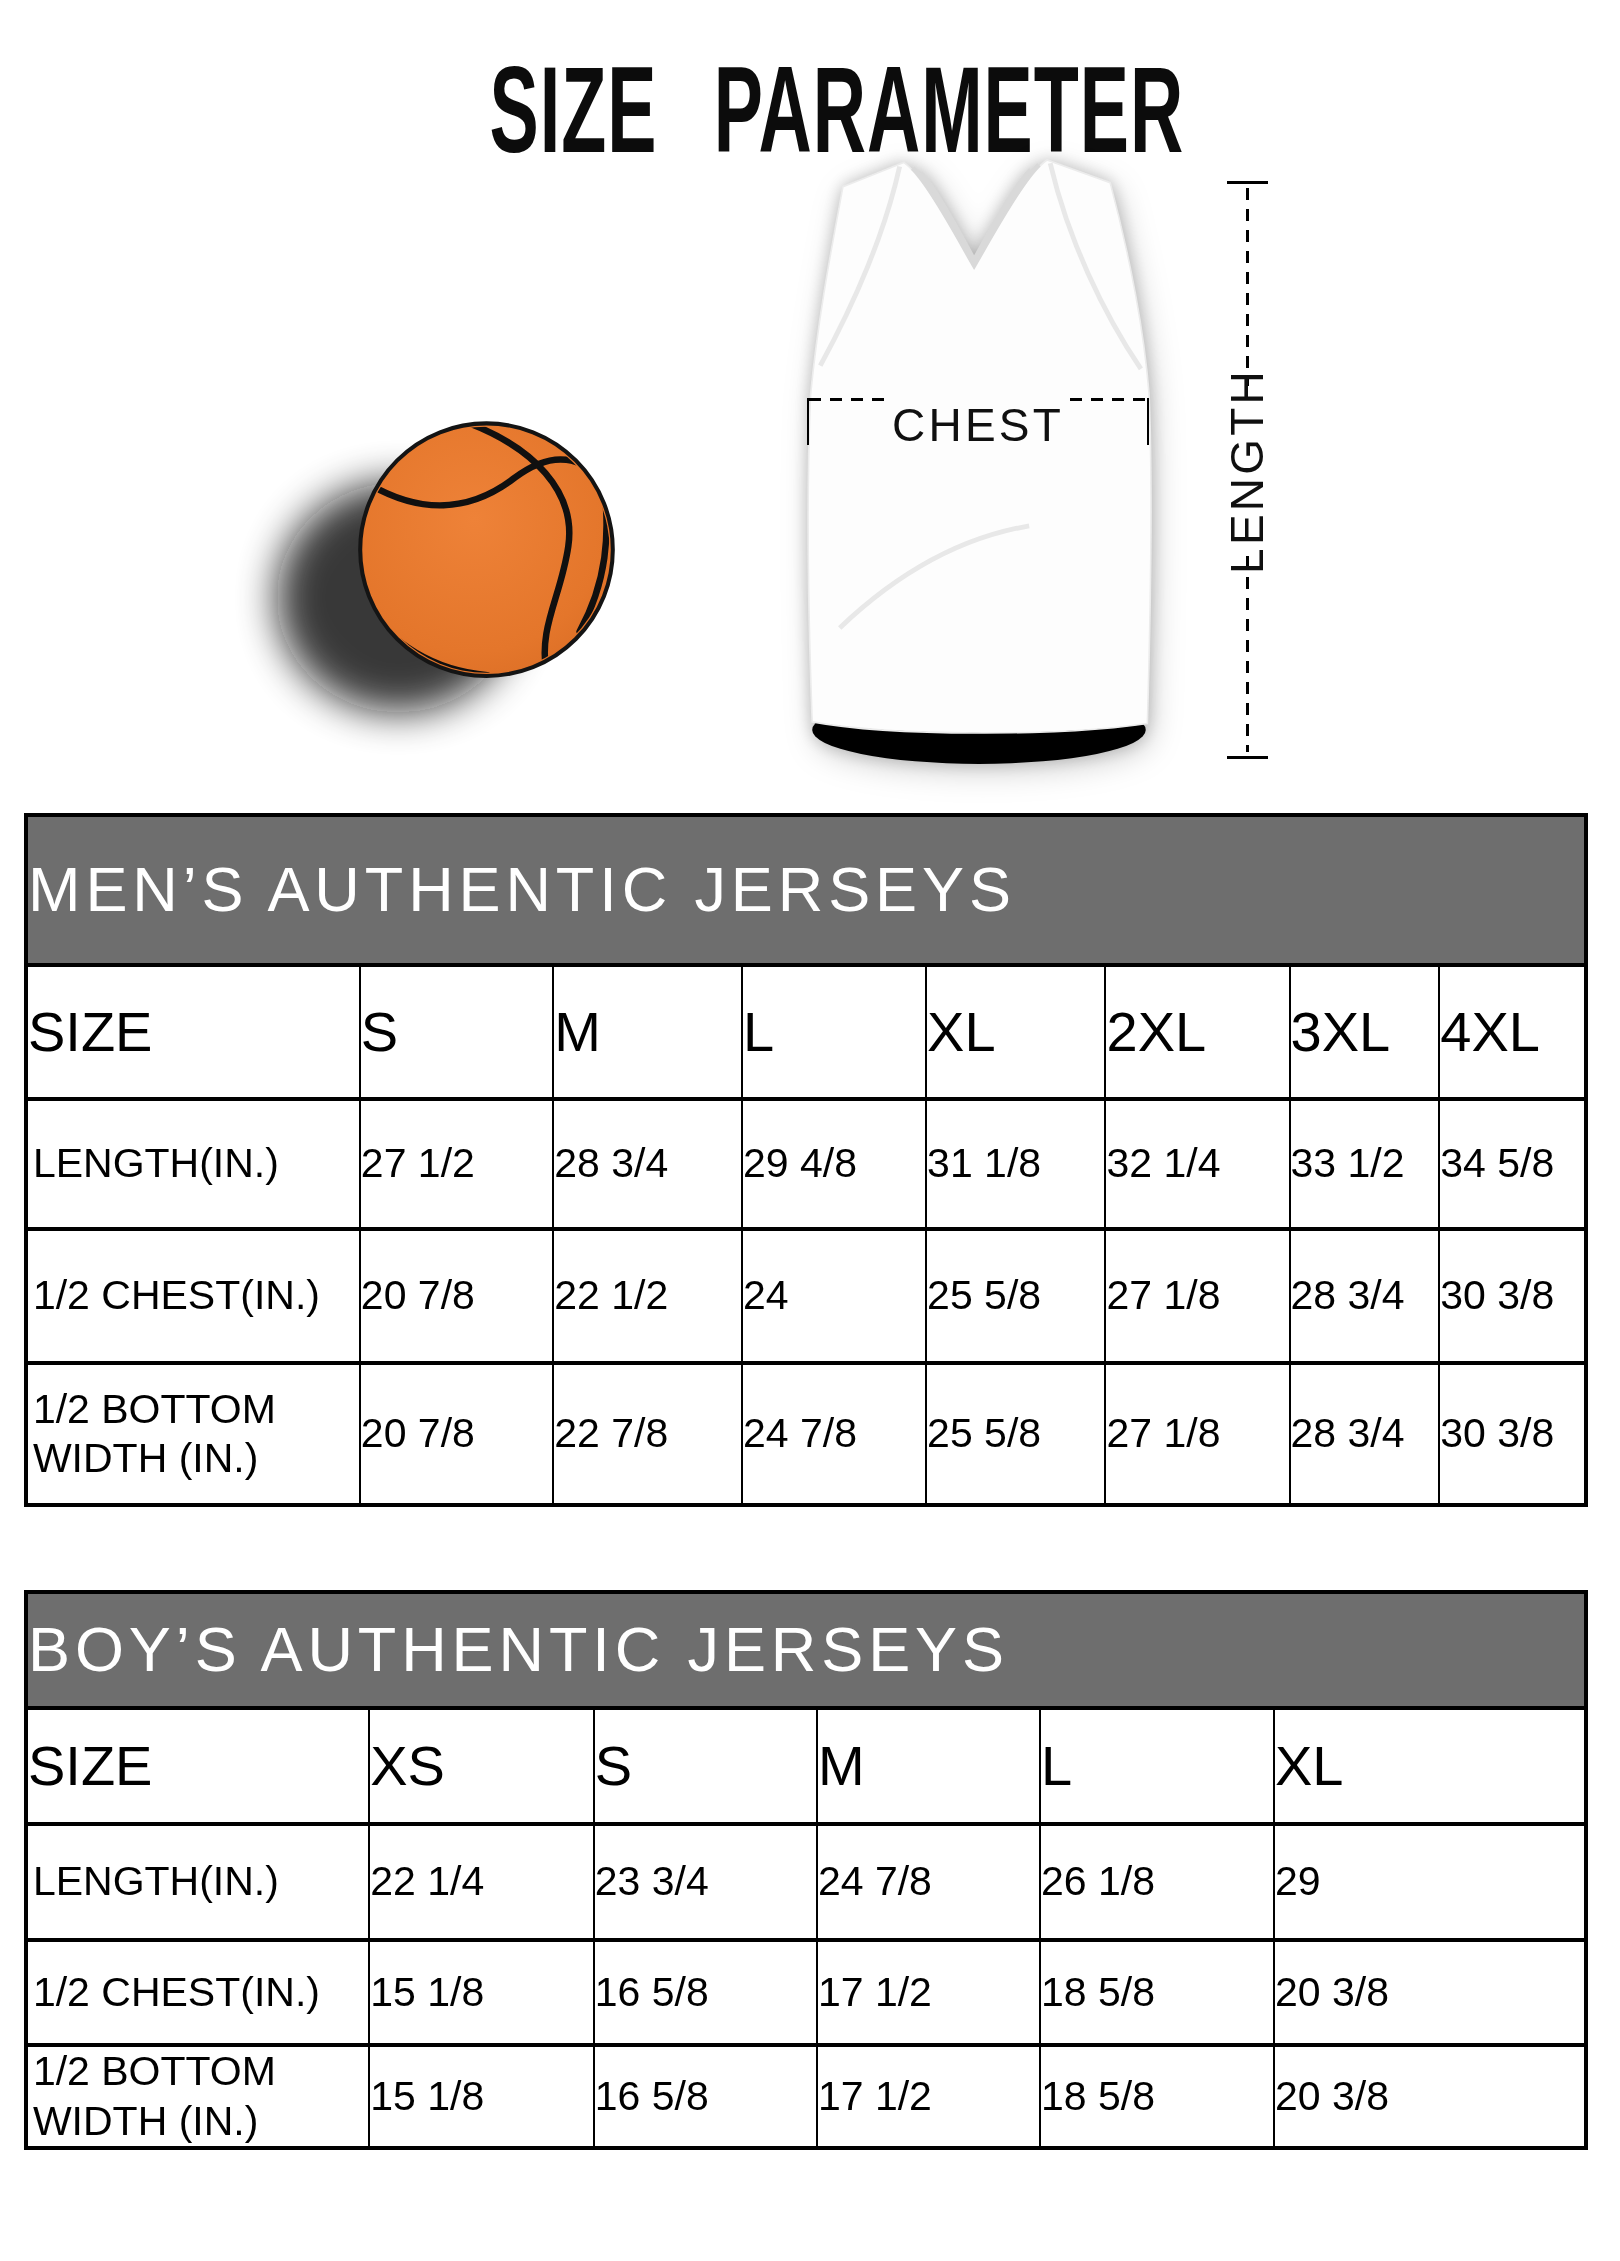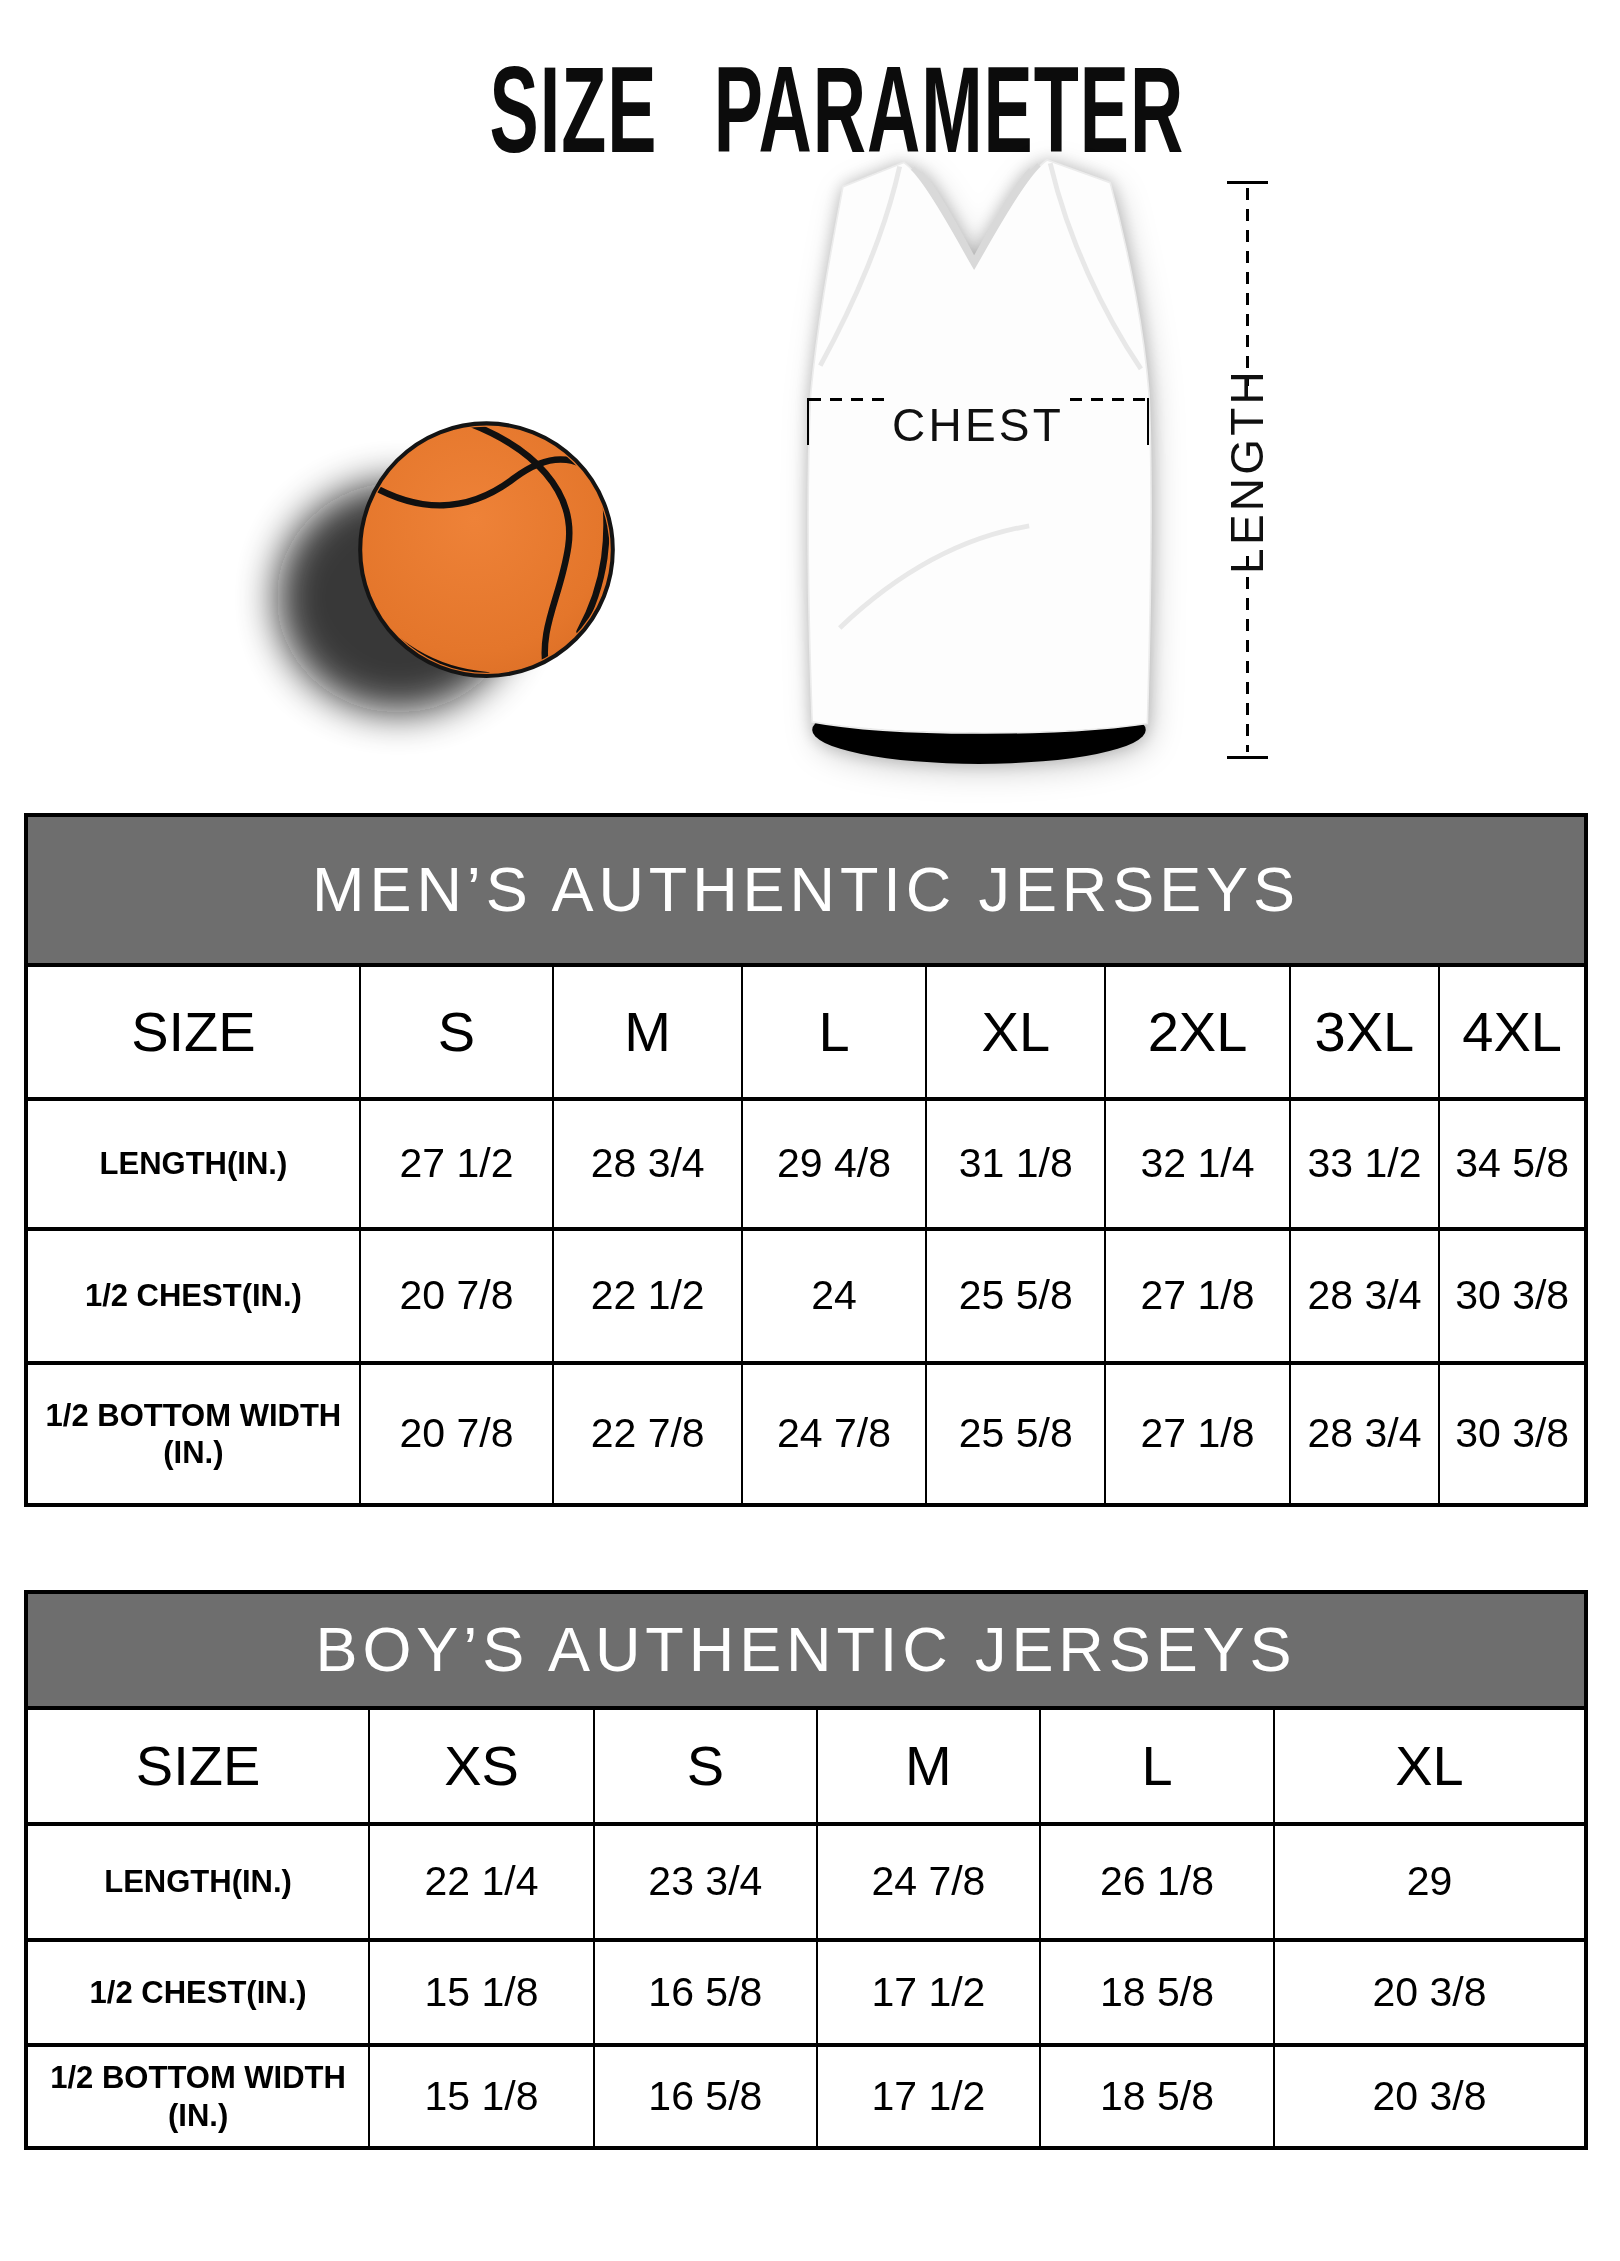--- a/index.html
+++ b/index.html
@@ -36,25 +36,25 @@
   .rot-wrap{flex:1 1 auto;display:flex;align-items:center;justify-content:center;width:45px;}
   .rot{transform:rotate(-90deg);white-space:nowrap;}
   
   .table-wrap{position:absolute;left:24px;width:1564px;}
   #mens-wrap{top:813px;}
   #boys-wrap{top:1590px;}
   table.size-table{border-collapse:collapse;table-layout:fixed;width:1564px;
     border:4px solid #000;}
   .size-table td{border-left:2.4px solid #000;border-right:2.4px solid #000;
     border-top:4px solid #000;border-bottom:4px solid #000;
-    text-align:center;vertical-align:middle;padding:0;font-size:41px;color:#000;
+    vertical-align:middle;padding:0;font-size:41px;color:#000;
     letter-spacing:0;line-height:1.2;overflow:hidden;}
   .size-table td.band{background:#6e6e6e;color:#ffffff;font-size:63px;letter-spacing:4.9px;}
   .size-table td.hdr{font-size:56px;}
-  .size-table td.rowlabel{font-size:31px;padding:0 4.9px;font-weight:bold;}
+  .size-table td.rowlabel{font-size:41px;padding:0 4.9px;}
   
   #mens-table .band{height:146px;}
   #mens-table .head-row td{height:130px;}
   #mens-table .r1 td{height:126px;}
   #mens-table .r2 td{height:130px;}
   #mens-table .r3 td{height:138px;}
   #boys-table .band{height:112px;}
   #boys-table .head-row td{height:112px;}
   #boys-table .r1 td{height:112px;}
   #boys-table .r2 td{height:101px;}

